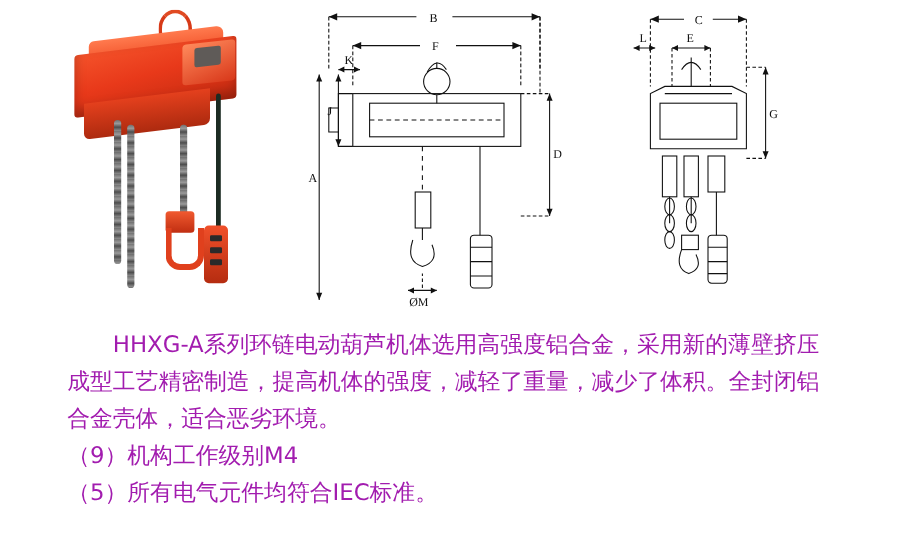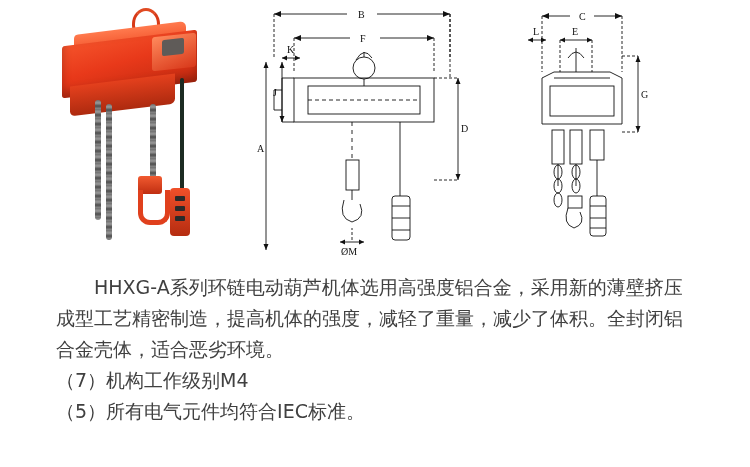--- a/index.html
+++ b/index.html
@@ -171,21 +171,21 @@
   .drawing.right { left: 498px; }
 
   
   .caption {
     position: absolute;
     left: 56px;
     top: 272px;
     width: 640px;
     font-size: 19px;
     line-height: 31px;
-    color: #404040;
+    color: #a21caf;
     font-family: "DejaVu Sans", "Liberation Serif", serif;
   }
   .caption p {
     margin: 0;
   }
   .caption .indent {
     text-indent: 38px;
   }
 </style>
 </head>
@@ -350,17 +350,17 @@
         <text x="35" y="35">L</text>
         <text x="74" y="35">E</text>
         <text x="143" y="98">G</text>
       </g>
     </svg>
 
   </div>
 
   <div class="caption">
     <p class="indent">HHXG-A系列环链电动葫芦机体选用高强度铝合金，采用新的薄壁挤压成型工艺精密制造，提高机体的强度，减轻了重量，减少了体积。全封闭铝合金壳体，适合恶劣环境。</p>
-    <p>（7）机构工作级别M4</p>
+    <p>（9）机构工作级别M4</p>
     <p>（5）所有电气元件均符合IEC标准。</p>
   </div>
 
 </div>
 
 </body></html>

